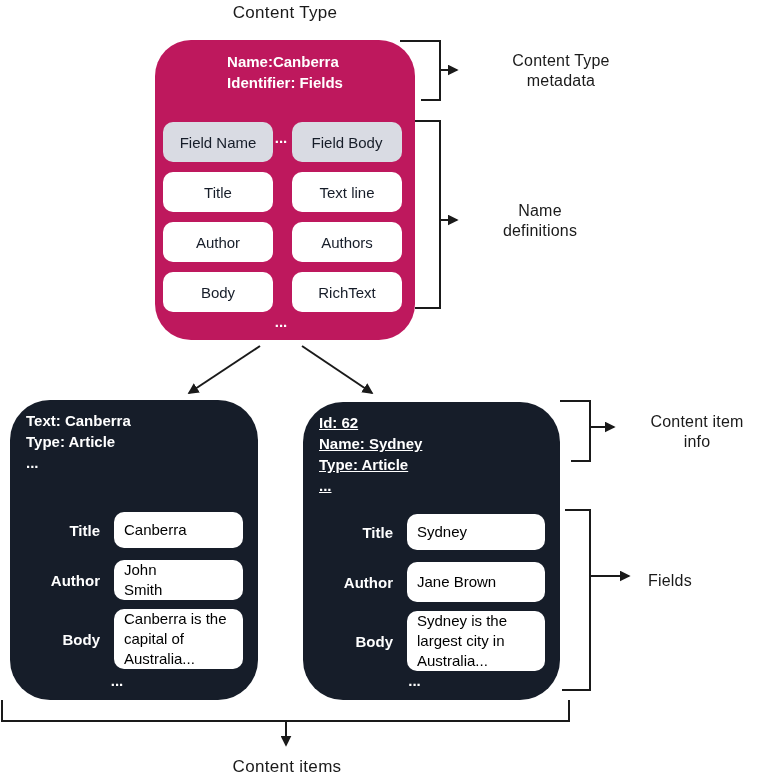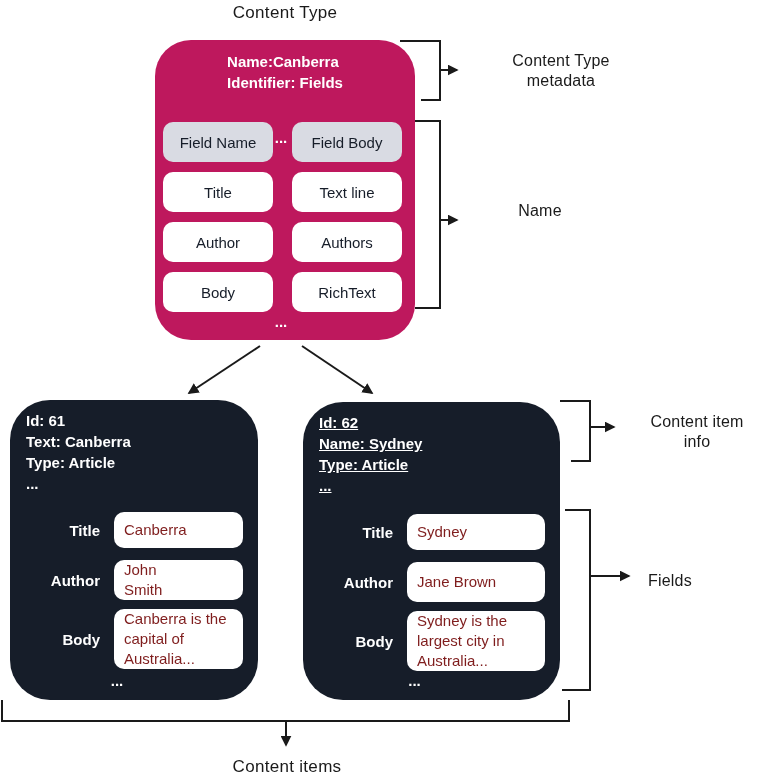--- a/index.html
+++ b/index.html
@@ -38,21 +38,21 @@
   #item-1 { left:303px; top:402px; width:257px; height:298px; }
   .item-info { position:absolute; left:16px; top:10px; font-weight:bold; font-size:15px; line-height:21px; }
   #item-1 .item-info { left:16px;text-decoration:underline; }
   .item-ellipsis { position:absolute; bottom:9px; left:0; right:34px; text-align:center; font-weight:bold; font-size:15px; line-height:20px; }
   .field-row { position:absolute; left:15px; right:15px; display:flex; align-items:center; }
   .row-title  { top:112px; height:36px; }
   .row-author { top:160px; height:40px; }
   .row-body   { top:209px; height:60px; }
   .flabel { flex:none; width:75px; text-align:right; margin-right:14px; font-weight:bold; font-size:15px; }
   .fvalue {
-    flex:1; align-self:stretch; background:#ffffff; border-radius:10px; color:#7f1d1d;
+    flex:1; align-self:stretch; background:#ffffff; border-radius:10px; color:#000000;
     font-size:15px; line-height:20px; padding:5px 10px; white-space:pre-line;
     display:flex; align-items:center;
   }
 </style>
 </head>
 <body>
 
 <div id="canvas">
 
   <svg class="overlay" width="773" height="782" viewBox="0 0 773 782">
@@ -99,25 +99,25 @@
     </div>
     <div class="ct-ellipsis-bottom">...</div>
   </div>
 
   <div class="annotation" style="left:481px; top:51px; width:160px;">
     <div>Content Type</div>
     <div>metadata</div>
   </div>
   <div class="annotation" style="left:460px; top:201px; width:160px;">
     <div>Name</div>
+    <div>definitions</div>
   </div>
 
   <div class="item-box" id="item-0">
     <div class="item-info">
-      <div>Id: 61</div>
       <div>Text: Canberra</div>
       <div>Type: Article</div>
       <div>...</div>
     </div>
     <div class="field-row row-title">
       <div class="flabel">Title</div>
       <div class="fvalue">Canberra</div>
     </div>
     <div class="field-row row-author">
       <div class="flabel">Author</div>

